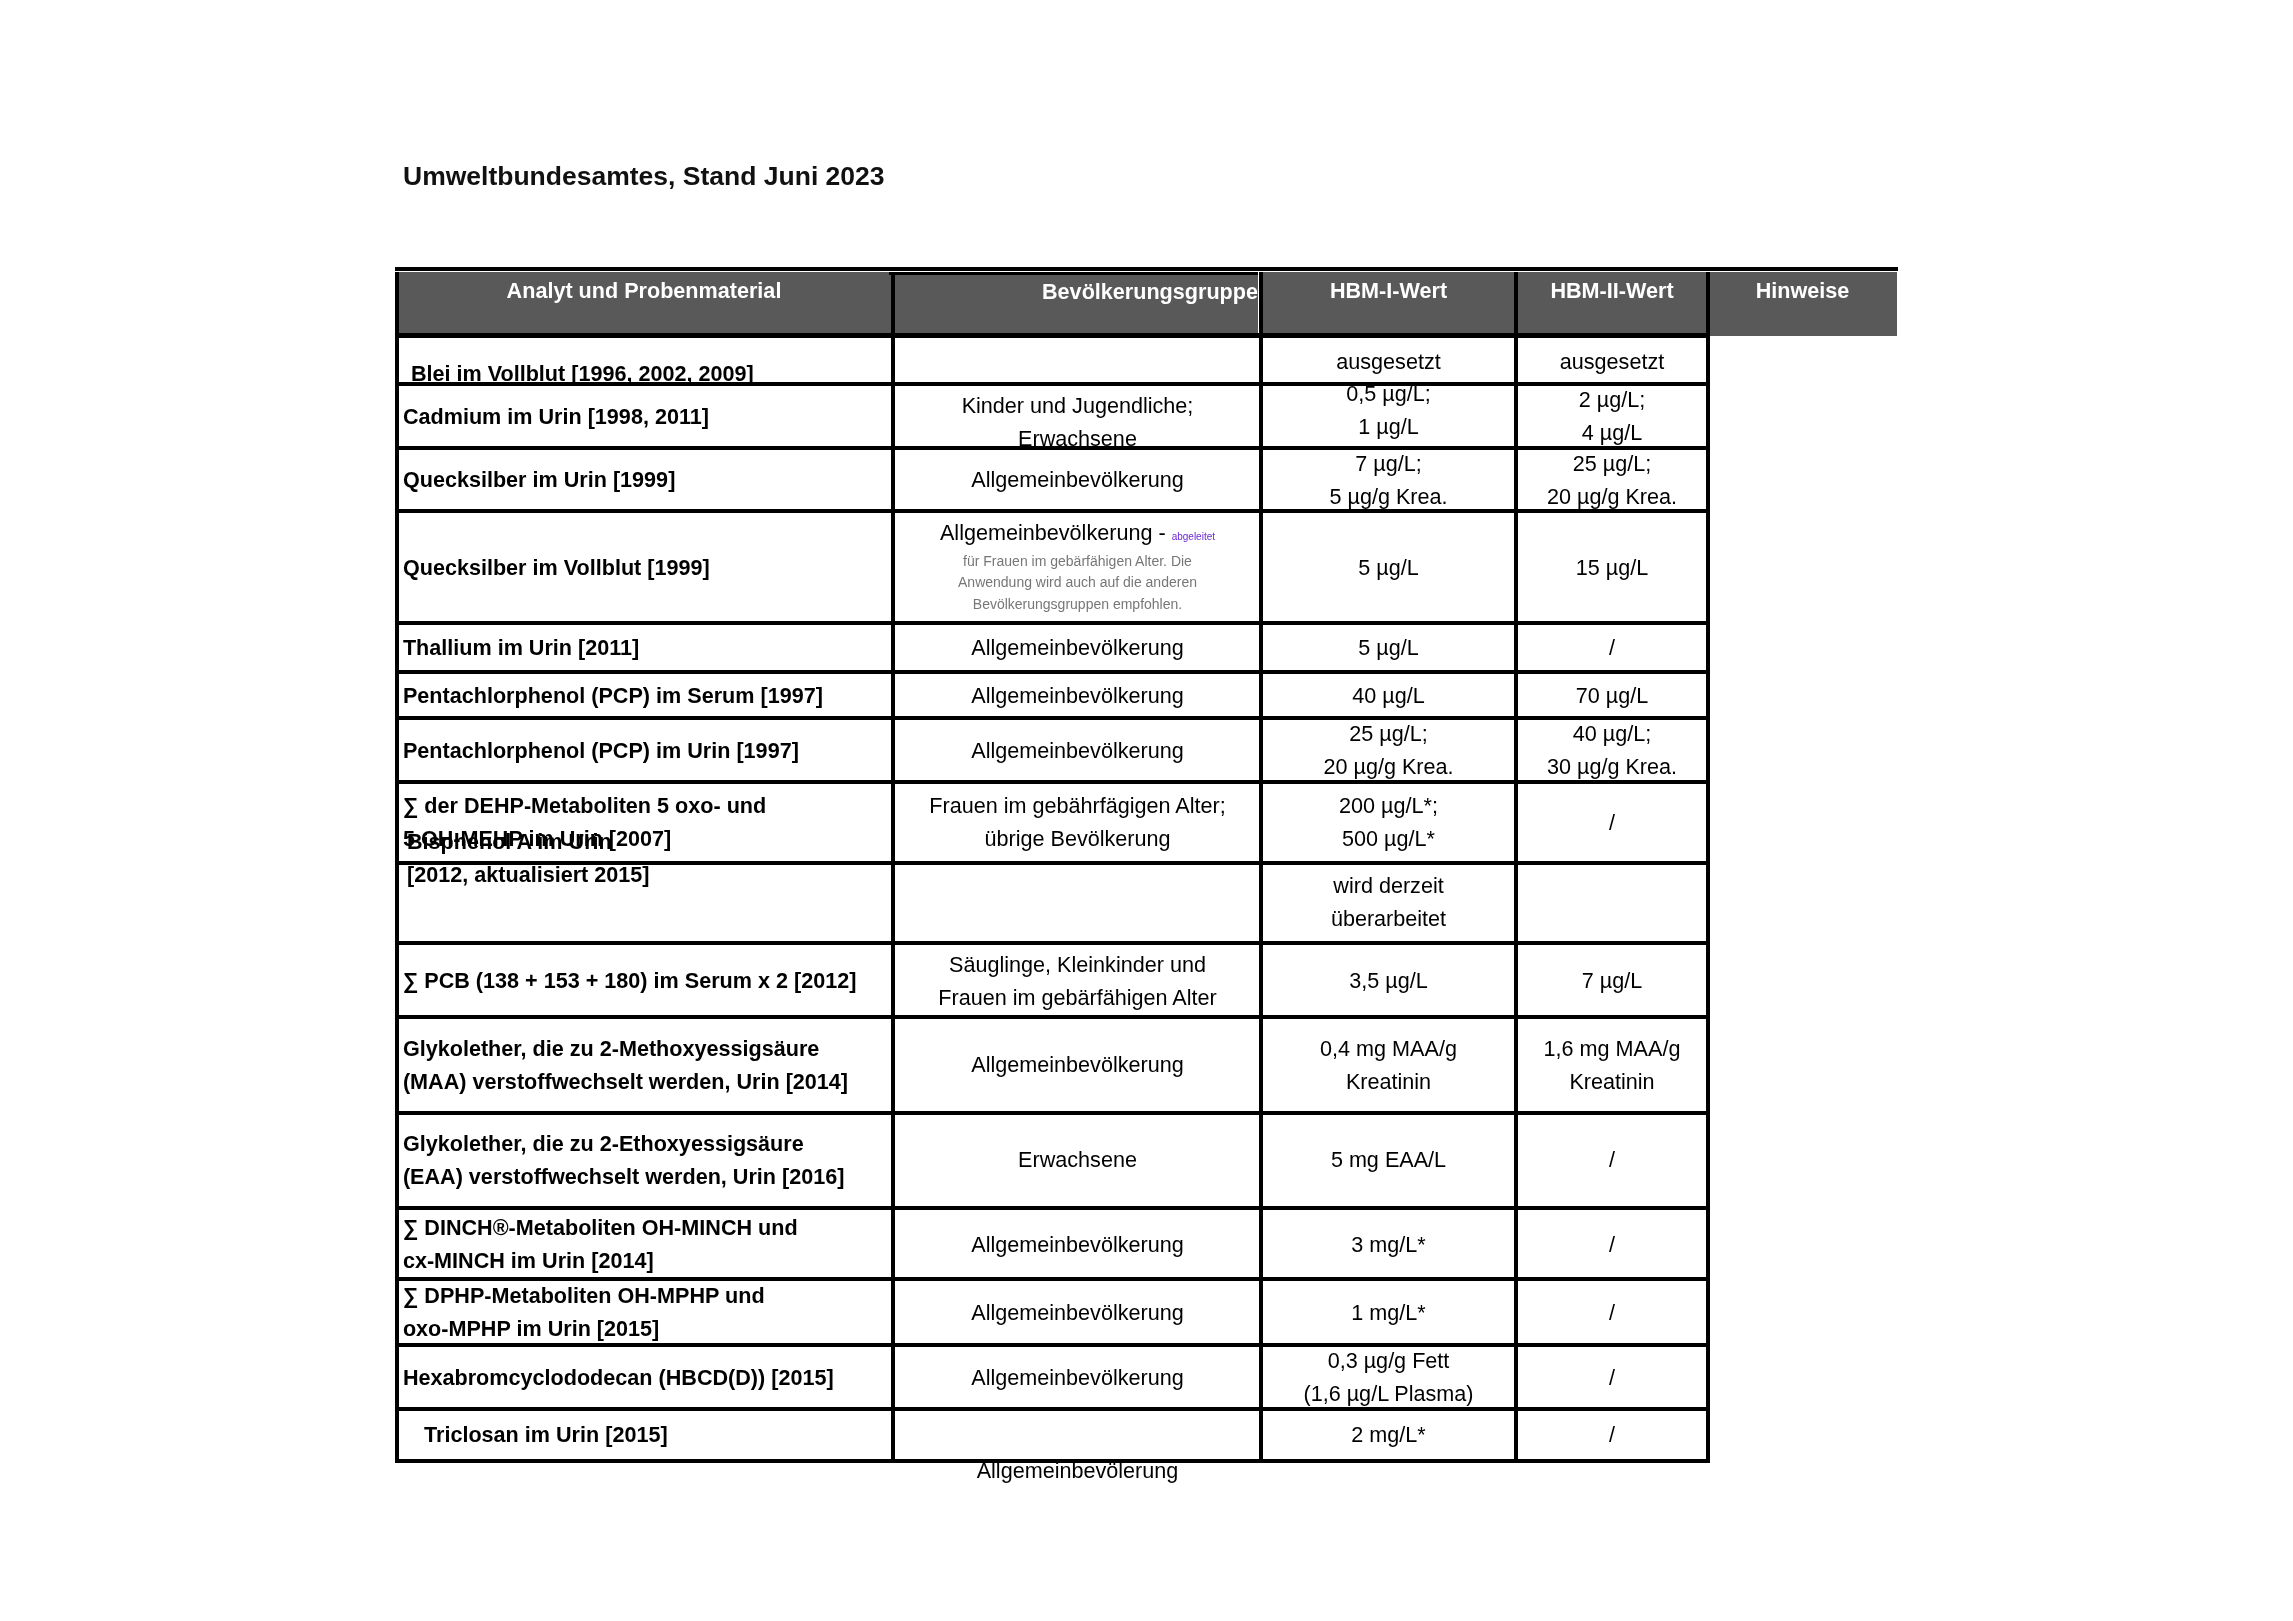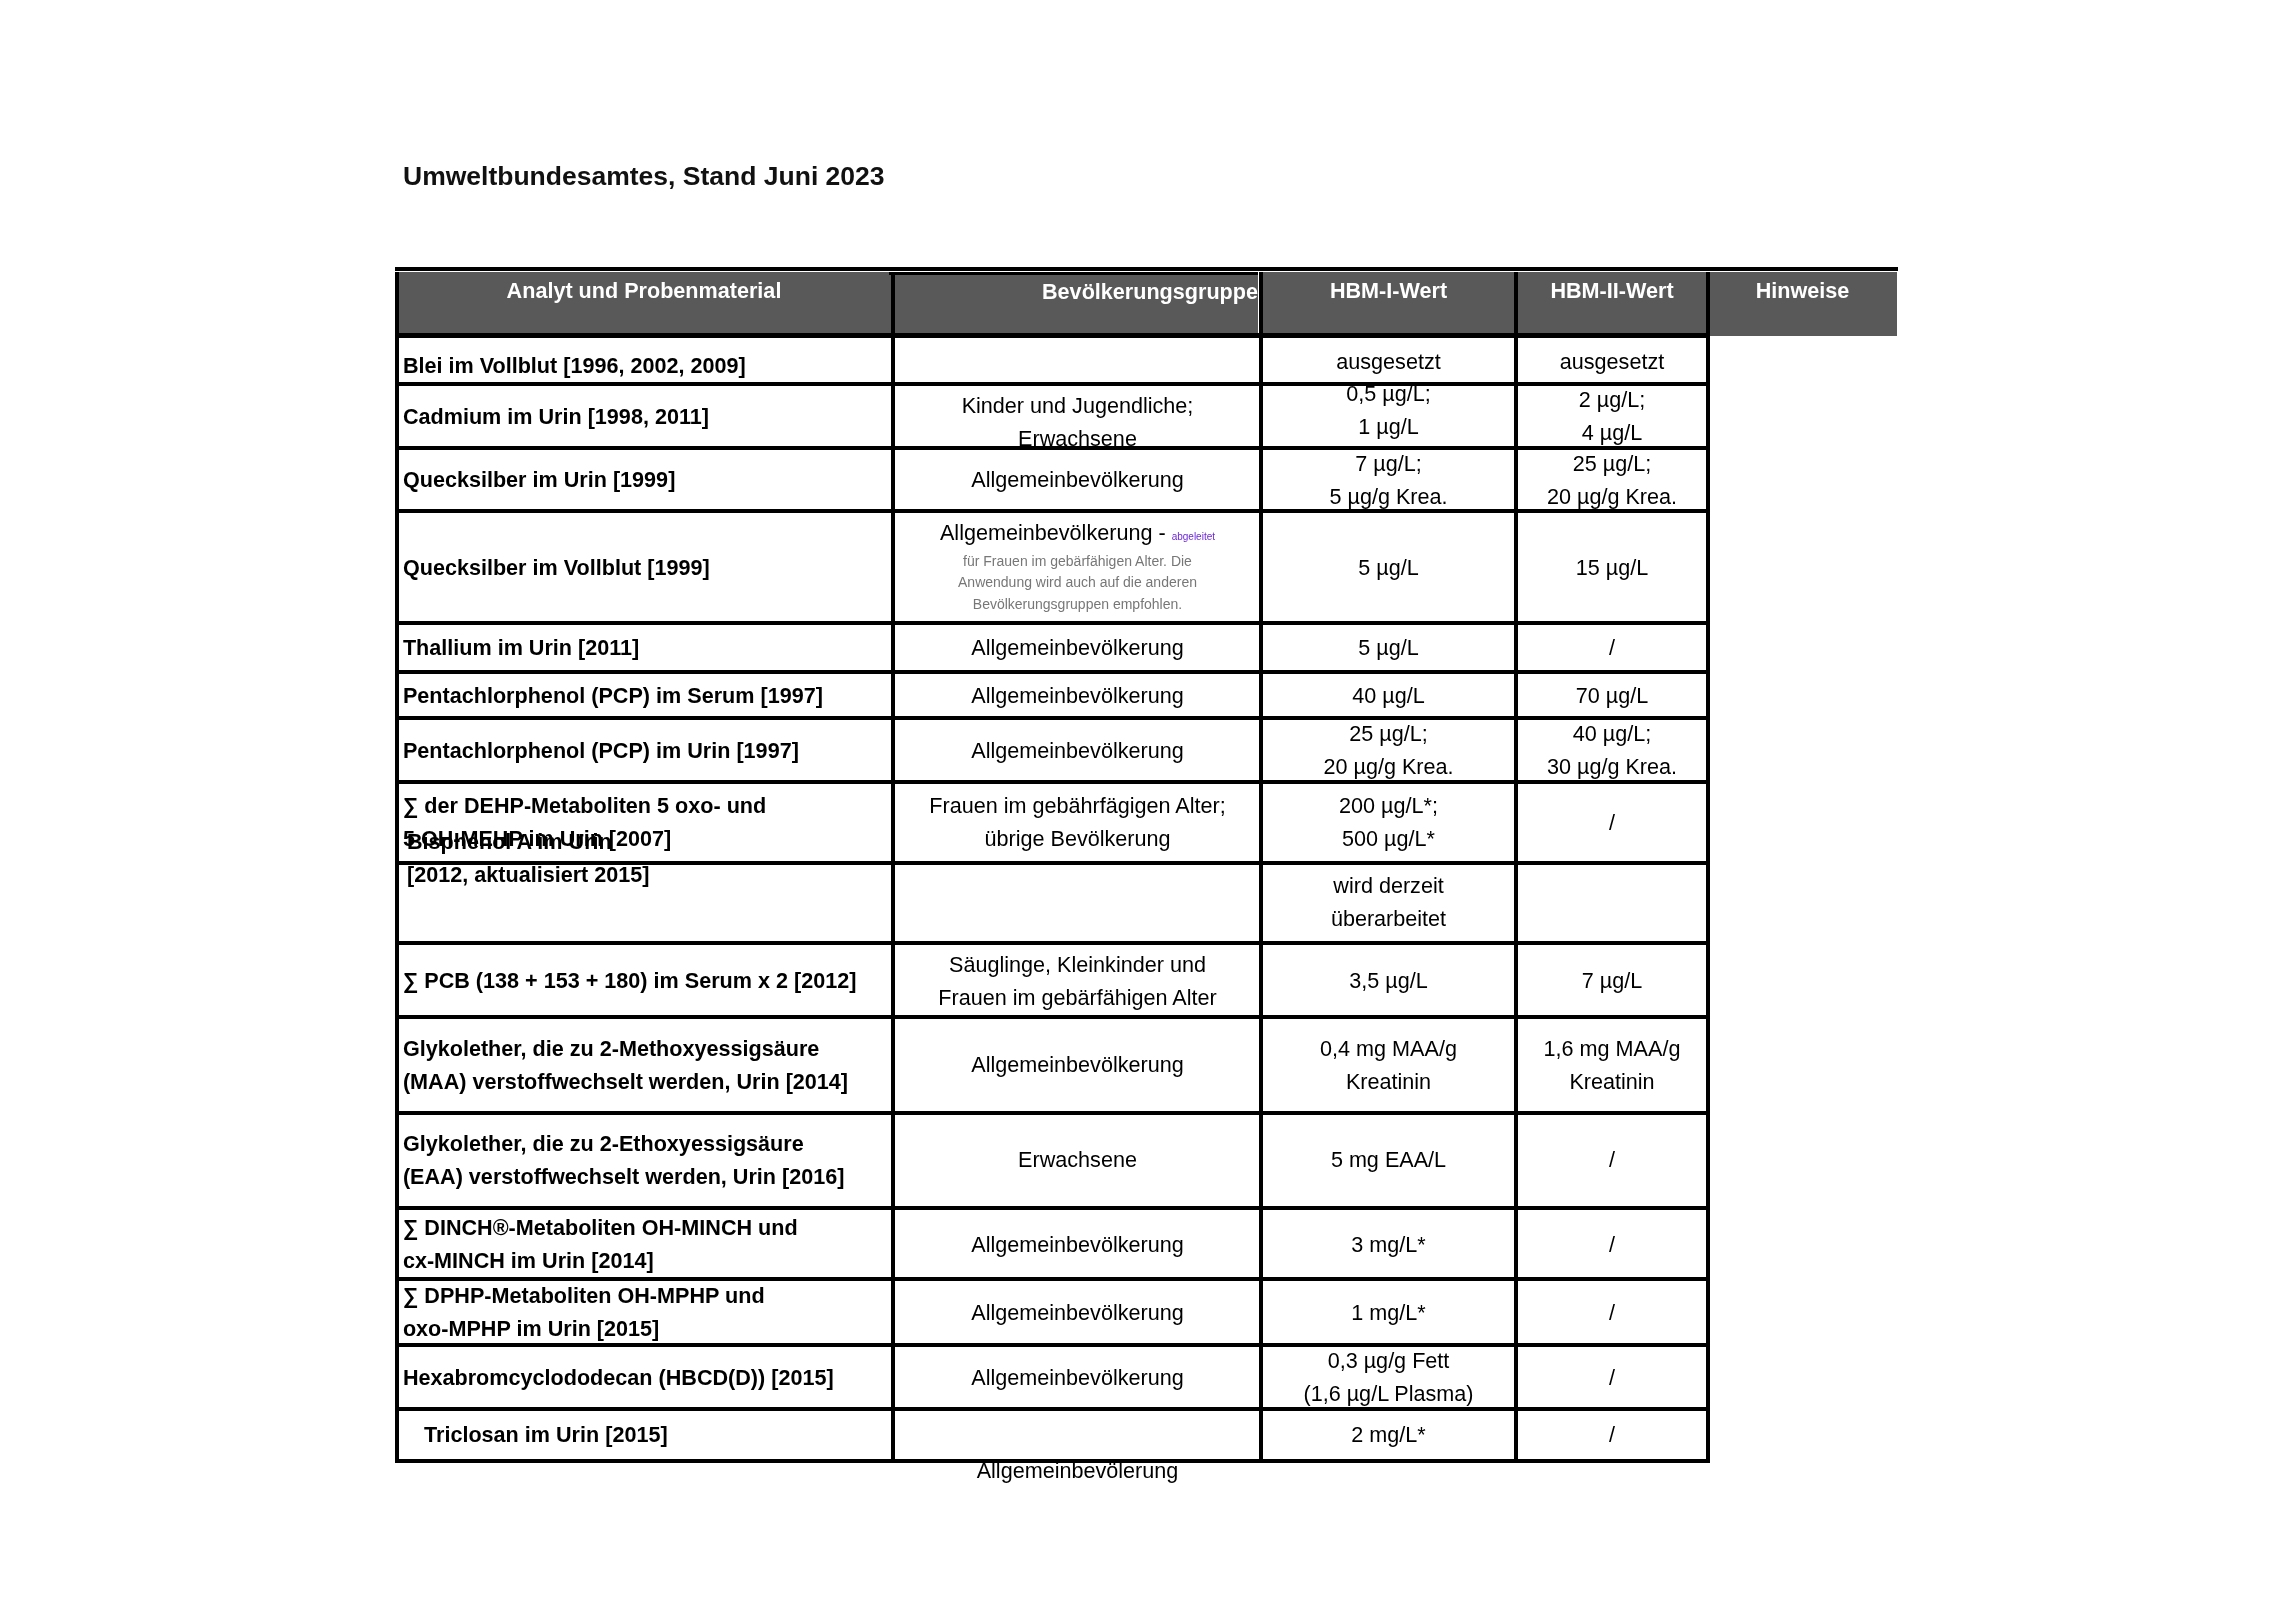--- a/index.html
+++ b/index.html
@@ -61,21 +61,21 @@
   <div class="hline" style="top:941px;"></div>
   <div class="hline" style="top:1015px;"></div>
   <div class="hline" style="top:1111px;"></div>
   <div class="hline" style="top:1206px;"></div>
   <div class="hline" style="top:1277px;"></div>
   <div class="hline" style="top:1343px;"></div>
   <div class="hline" style="top:1407px;"></div>
   <div class="hline" style="top:1459px;"></div>
 
   <div>
-    <div class="cell c1" style="top:344px;height:42px;">
+    <div class="cell c1" style="top:352px;height:42px;margin-left:8px;">
         <span>Blei im Vollblut [1996, 2002, 2009]</span>
       </div>
     <div class="cell c2" style="top:340px;height:42px;">
         <span></span>
       </div>
     <div class="cell c3" style="top:340px;height:42px;">
         <span>ausgesetzt</span>
       </div>
     <div class="cell c4" style="top:340px;height:42px;">
         <span>ausgesetzt</span>

